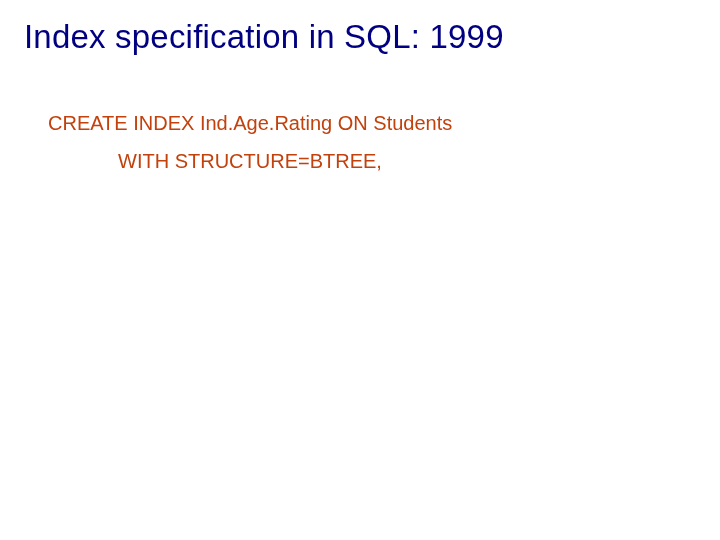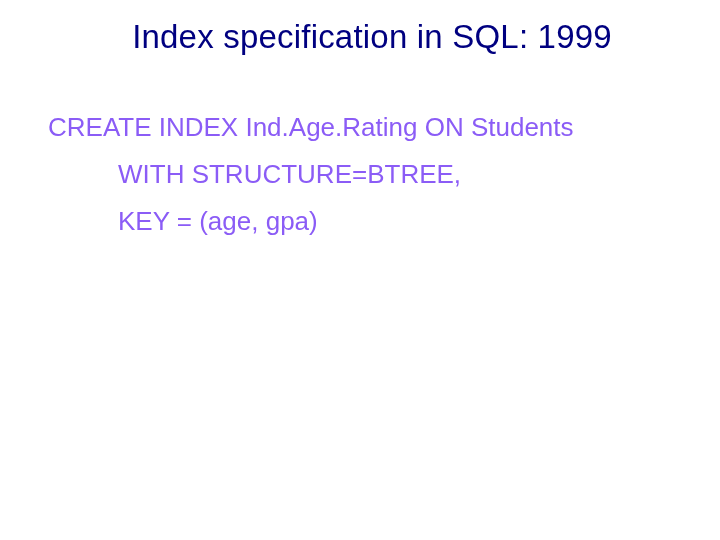--- a/index.html
+++ b/index.html
@@ -15,49 +15,47 @@
     width: 720px;
     height: 540px;
     position: relative;
     box-sizing: border-box;
   }
   .title {
     position: absolute;
     top: 18px;
     left: 0;
     right: 0;
-    text-align: center;
     font-size: 33px;
     color: #000080;
     font-weight: 400;
     letter-spacing: 0.2px;
     margin-left: 24px;
   }
   .body {
     position: absolute;
     top: 108px;
     left: 48px;
     right: 56px;
-    font-size: 26px;
-    color: #8b5cf6;
+    font-size: 20px;
+    color: #c2410c;
     line-height: 1.5;
   }
   .line1 {
     margin: 0;
   }
   .line2 {
     margin: 8px 0 8px 70px;
   }
   .line3 {
     margin: 8px 0 0 70px;
   }
 </style>
 </head>
 <body>
 
 <div class="slide">
   <div class="title">Index specification in SQL: 1999</div>
   <div class="body">
     <p class="line1">CREATE INDEX Ind.Age.Rating ON Students</p>
     <p class="line2">WITH STRUCTURE=BTREE,</p>
-    <p class="line3">KEY = (age, gpa)</p>
   </div>
 </div>
 
 </body></html>

